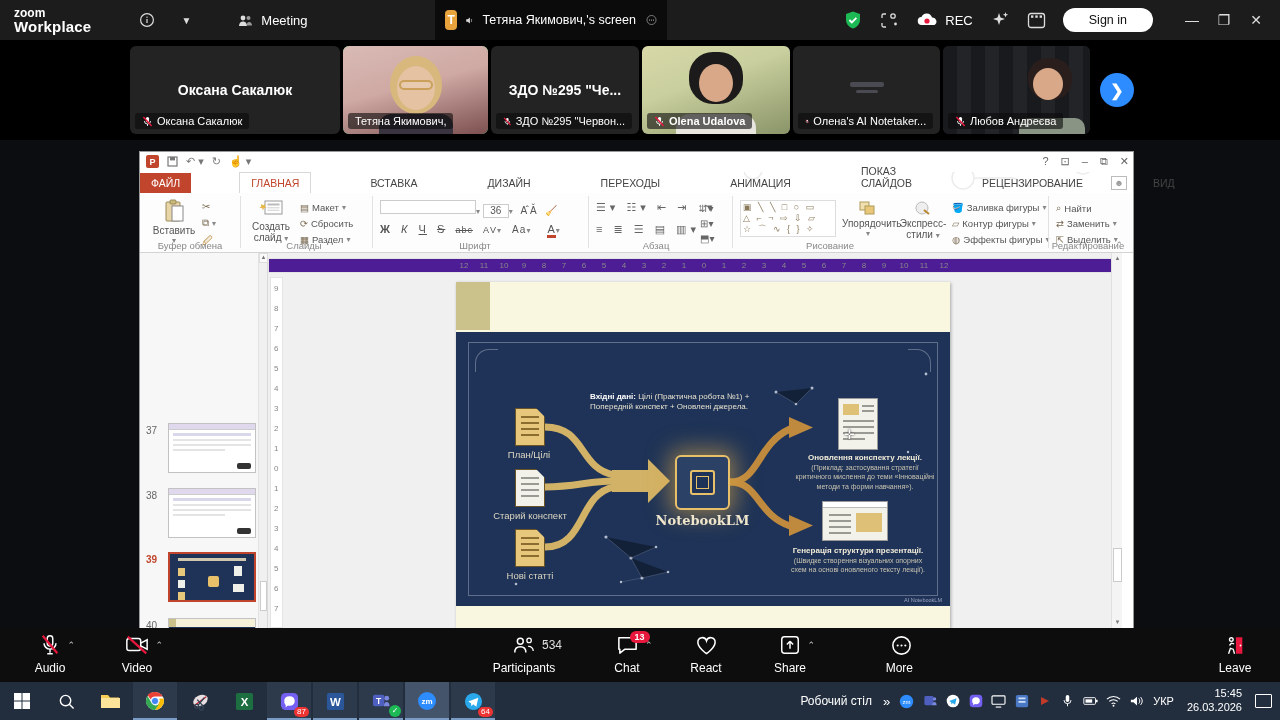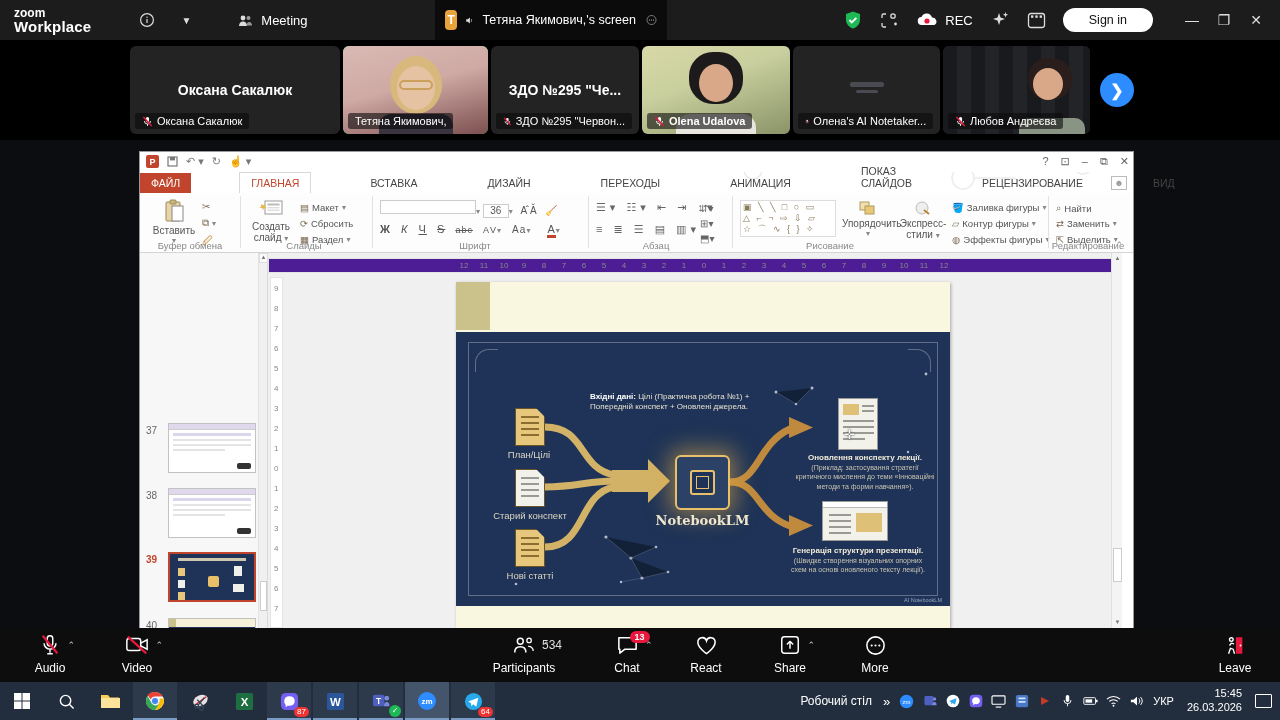--- a/index.html
+++ b/index.html
@@ -774,21 +774,21 @@
       <div class="zctl" style="left: 752px;">
         <div class="ic-row">
           <span><svg width="22" height="22" viewBox="0 0 24 24">
               <rect x="3" y="3" width="18" height="18" rx="3" fill="none" stroke="#fff" stroke-width="1.6"></rect>
               <path d="M12 16V8m0 0l-3.4 3.4M12 8l3.4 3.4" stroke="#fff" stroke-width="1.6" fill="none"></path>
             </svg></span>
           <span class="chev">⌃</span>
         </div>
         <div class="lbl">Share</div>
       </div>
-      <div class="zctl" style="left: 837px;">
+      <div class="zctl" style="left: 837px; align-items: flex-end;">
         <div class="ic-row">
           <span><svg width="23" height="23" viewBox="0 0 24 24">
               <circle cx="12" cy="12" r="9" fill="none" stroke="#fff" stroke-width="1.6"></circle>
               <circle cx="8" cy="12" r="1.1" fill="#fff"></circle>
               <circle cx="12" cy="12" r="1.1" fill="#fff"></circle>
               <circle cx="16" cy="12" r="1.1" fill="#fff"></circle>
             </svg></span>
         </div>
         <div class="lbl">More</div>
       </div>

